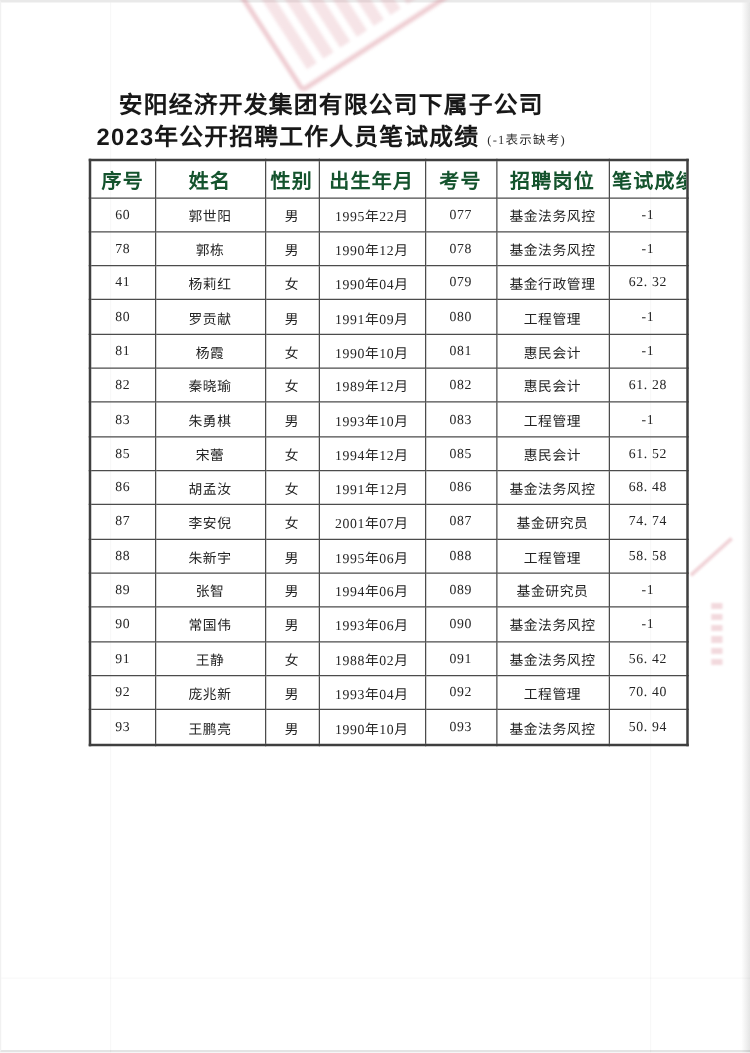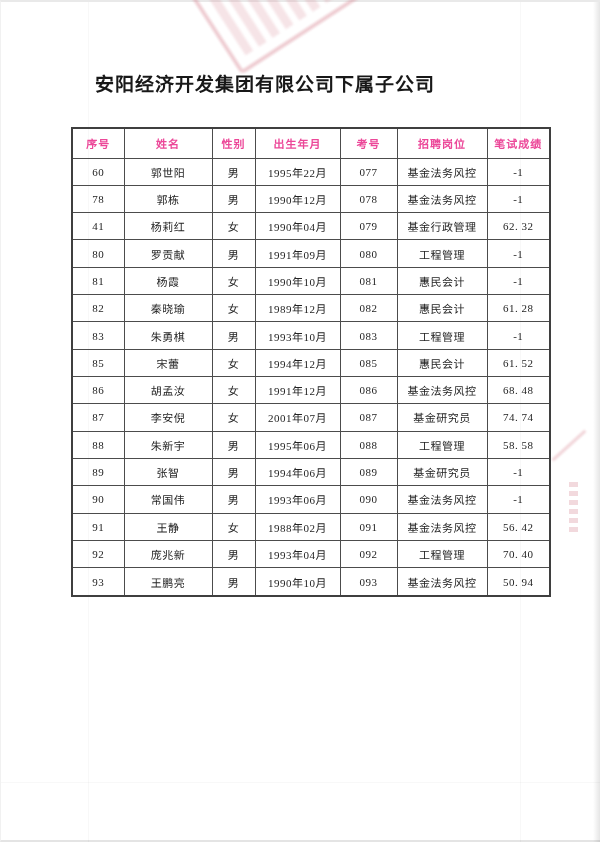--- a/index.html
+++ b/index.html
@@ -80,21 +80,21 @@
     border:2px solid #3f3f3f;
     font-size:11px;color:#242424;
   }
   table.results th, table.results td{
     border:1px solid #4c4c4c;
     text-align:center;vertical-align:middle;
     padding:0 2px;overflow:hidden;white-space:nowrap;
   }
   table.results thead tr{height:30px;}
   table.results th{
-    font-size:11px;font-weight:700;color:#ec4899;letter-spacing:1px;
+    font-size:16px;font-weight:700;color:#14532d;letter-spacing:1px;
   }
   table.results td{font-weight:400;letter-spacing:.5px;}
 
   
   .footer{
     position:absolute;left:0;top:797px;width:600px;text-align:center;
     font-size:11px;letter-spacing:2px;color:#2a2a2a;
   }
 </style>
 </head>
@@ -105,20 +105,24 @@
   <span class="stamp-top"></span>
   <span class="stamp-side-line"></span>
   <span class="stamp-side-text"></span>
 
   <span class="crease crease-v1"></span>
   <span class="crease crease-v2"></span>
   <span class="crease crease-h1"></span>
 
   <div class="title-block">
     <div class="title-line1">安阳经济开发集团有限公司下属子公司</div>
+    <div class="title-line2">
+      <span>2023年公开招聘工作人员笔试成绩</span>
+      <span class="title-note">(-1表示缺考)</span>
+    </div>
   </div>
 
   <div class="table-wrap">
     <table class="results">
       <colgroup>
           <col style="width: 52px;">
           <col style="width: 88px;">
           <col style="width: 43px;">
           <col style="width: 85px;">
           <col style="width: 57px;">

